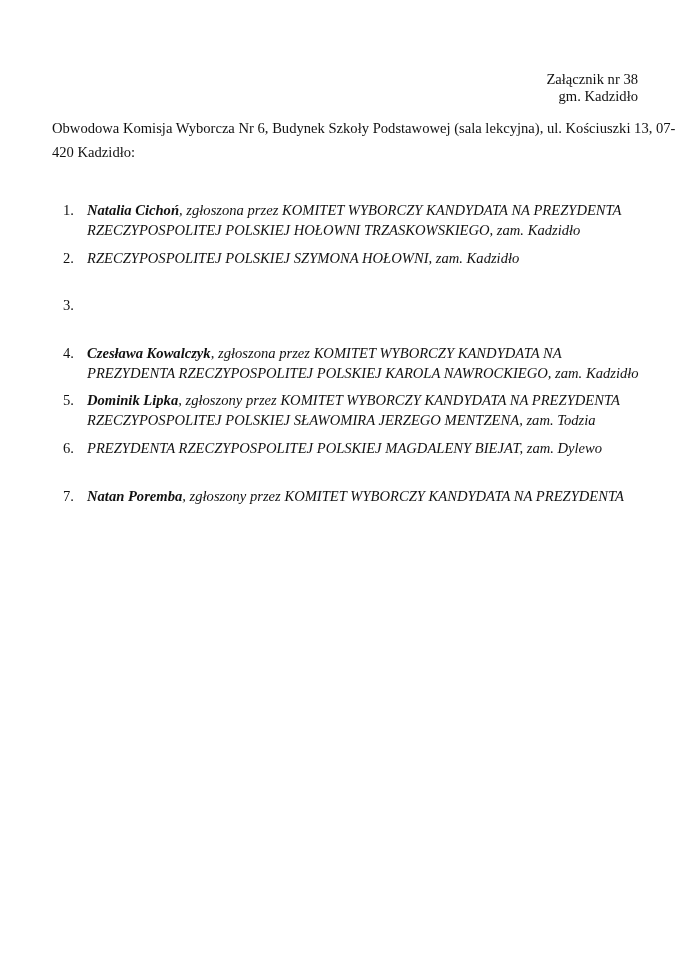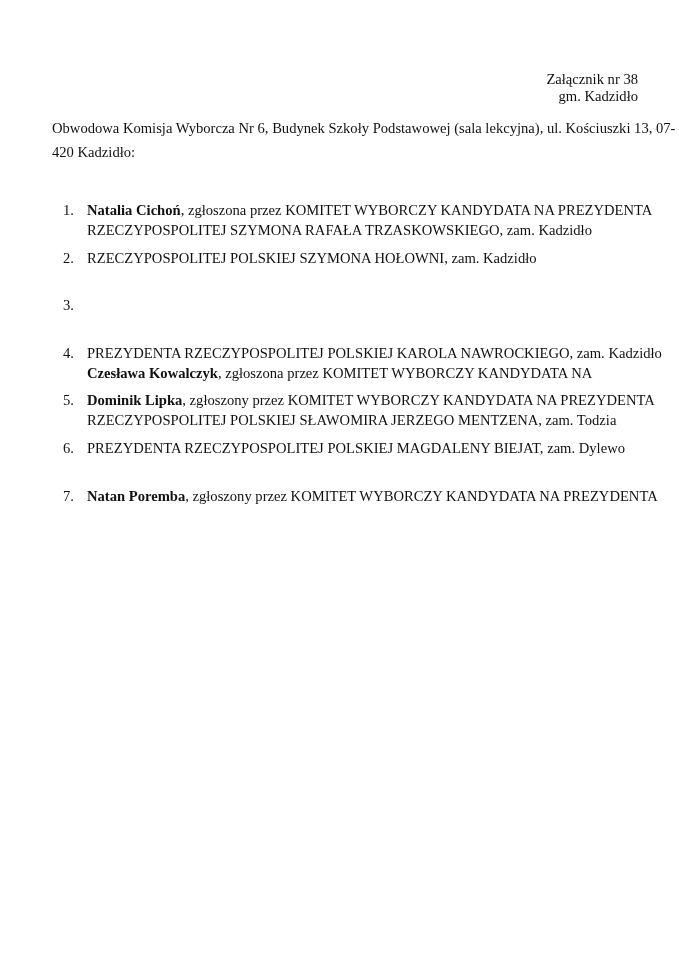--- a/index.html
+++ b/index.html
@@ -56,20 +56,21 @@
     }
     .item .body {
       position: absolute;
       left: 87px;
       top: 0;
       line-height: 20px;
       white-space: nowrap;
     }
     .item .body .line {
       display: block;
+      font-style: italic;
     }
     .item .name {
       font-weight: bold;
     }
   </style>
 </head>
 <body>
 
 <div class="header">
   <div>Załącznik nr 38</div>
@@ -79,37 +80,37 @@
 <div class="intro">
   <span class="line">Obwodowa Komisja Wyborcza Nr 6, Budynek Szkoły Podstawowej (sala lekcyjna), ul. Kościuszki 13, 07-</span>
   <span class="line">420 Kadzidło:</span>
 </div>
 
 <ol class="list">
   <li class="item">
     <span class="num">1.</span>
     <span class="body">
       <span class="line"><span class="name">Natalia Cichoń</span><span>, zgłoszona przez KOMITET WYBORCZY KANDYDATA NA PREZYDENTA</span></span>
-      <span class="line">RZECZYPOSPOLITEJ SZYMONA RAFAŁA TRZASKOWSKIEGO, zam. Kadzidło</span>
+      <span class="line">RZECZYPOSPOLITEJ POLSKIEJ HOŁOWNI TRZASKOWSKIEGO, zam. Kadzidło</span>
     </span>
   </li>
   <li class="item">
     <span class="num">2.</span>
     <span class="body">
       <span class="line">RZECZYPOSPOLITEJ POLSKIEJ SZYMONA HOŁOWNI, zam. Kadzidło</span>
     </span>
   </li>
   <li class="item">
     <span class="num">3.</span>
   </li>
   <li class="item">
     <span class="num">4.</span>
     <span class="body">
+      <span class="line"><span class="name">Czesława Kowalczyk</span><span>, zgłoszona przez KOMITET WYBORCZY KANDYDATA NA</span></span>
       <span class="line">PREZYDENTA RZECZYPOSPOLITEJ POLSKIEJ KAROLA NAWROCKIEGO, zam. Kadzidło</span>
-      <span class="line"><span class="name">Czesława Kowalczyk</span><span>, zgłoszona przez KOMITET WYBORCZY KANDYDATA NA</span></span>
     </span>
   </li>
   <li class="item">
     <span class="num">5.</span>
     <span class="body">
       <span class="line"><span class="name">Dominik Lipka</span><span>, zgłoszony przez KOMITET WYBORCZY KANDYDATA NA PREZYDENTA</span></span>
       <span class="line">RZECZYPOSPOLITEJ POLSKIEJ SŁAWOMIRA JERZEGO MENTZENA, zam. Todzia</span>
     </span>
   </li>
   <li class="item">

